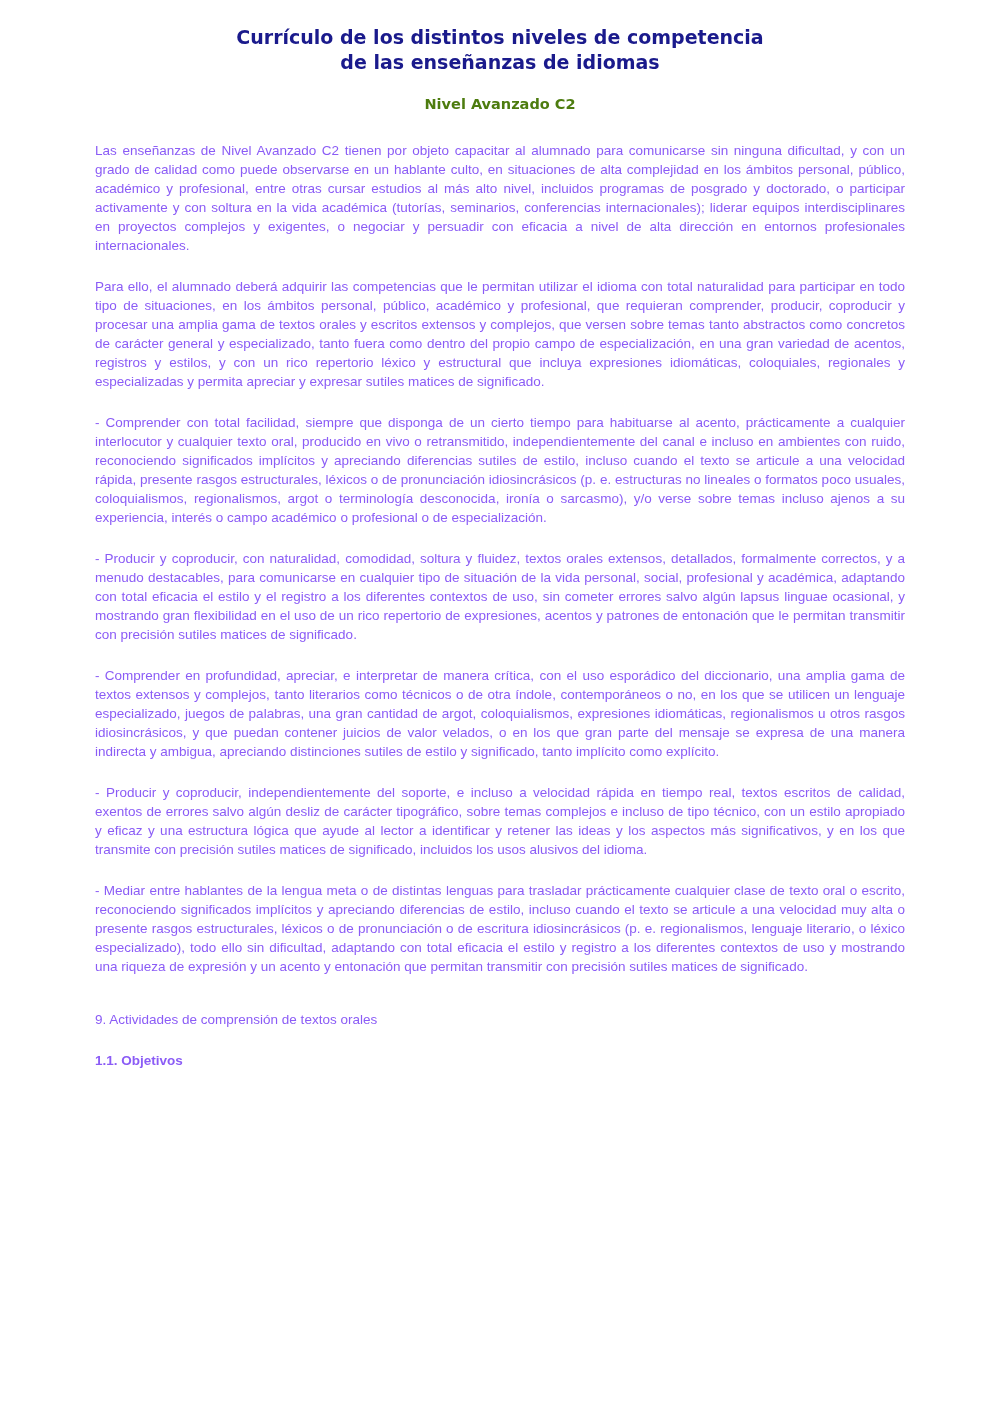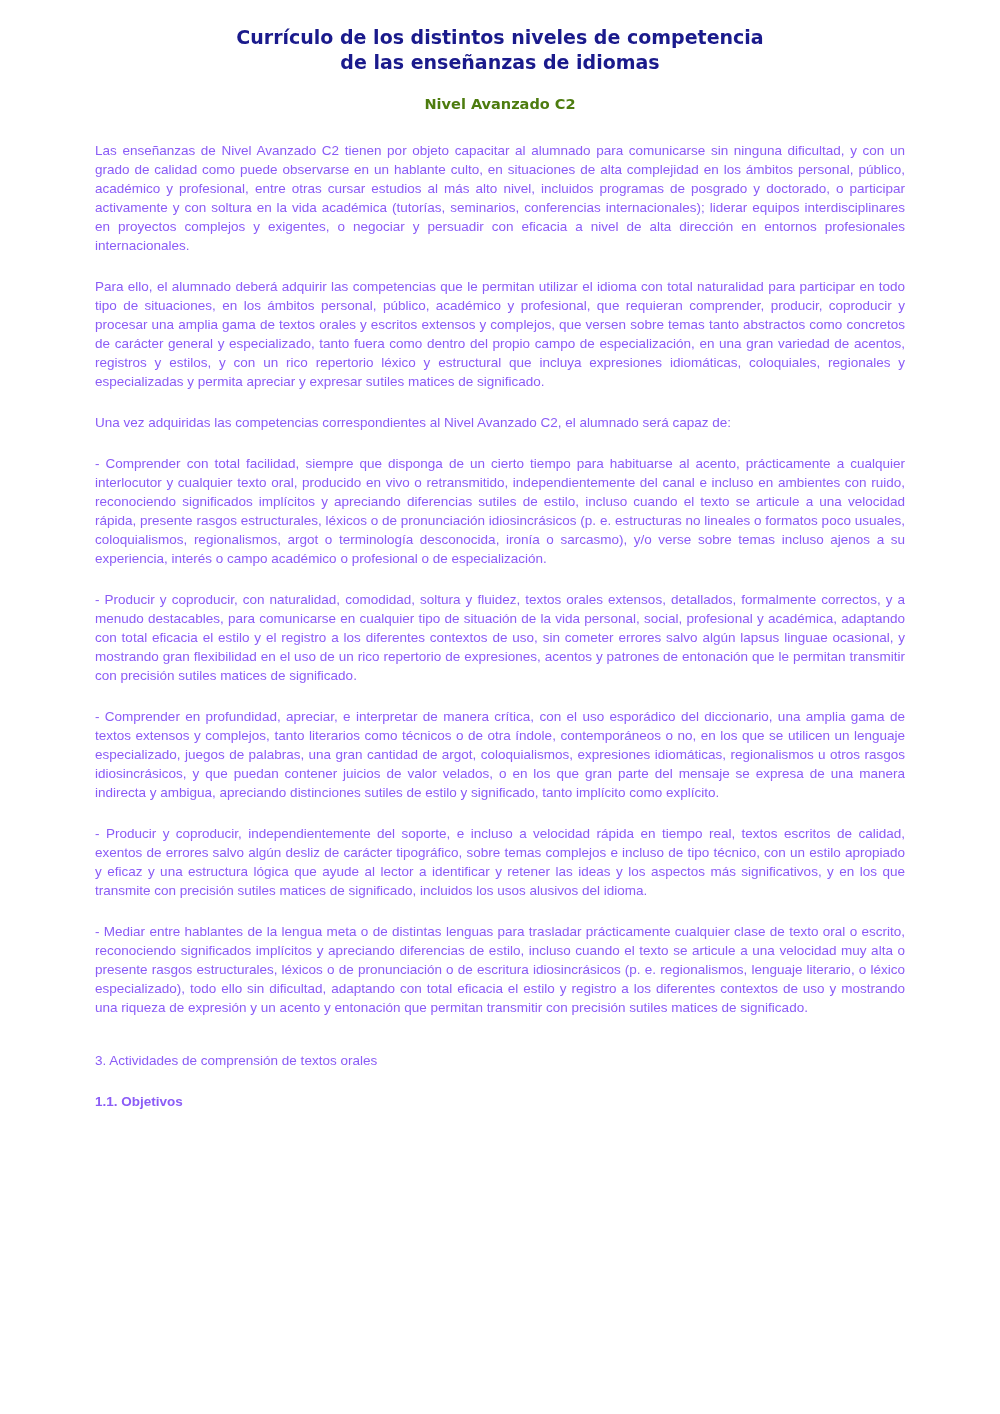--- a/index.html
+++ b/index.html
@@ -56,22 +56,21 @@
 </head>
 <body>
 
 <div class="page">
   <h1 class="doc-title">Currículo de los distintos niveles de competencia
 de las enseñanzas de idiomas</h1>
   <h2 class="doc-subtitle">Nivel Avanzado C2</h2>
 
   <p class="body-para">Las enseñanzas de Nivel Avanzado C2 tienen por objeto capacitar al alumnado para comunicarse sin ninguna dificultad, y con un grado de calidad como puede observarse en un hablante culto, en situaciones de alta complejidad en los ámbitos personal, público, académico y profesional, entre otras cursar estudios al más alto nivel, incluidos programas de posgrado y doctorado, o participar activamente y con soltura en la vida académica (tutorías, seminarios, conferencias internacionales); liderar equipos interdisciplinares en proyectos complejos y exigentes, o negociar y persuadir con eficacia a nivel de alta dirección en entornos profesionales internacionales.</p>
   <p class="body-para">Para ello, el alumnado deberá adquirir las competencias que le permitan utilizar el idioma con total naturalidad para participar en todo tipo de situaciones, en los ámbitos personal, público, académico y profesional, que requieran comprender, producir, coproducir y procesar una amplia gama de textos orales y escritos extensos y complejos, que versen sobre temas tanto abstractos como concretos de carácter general y especializado, tanto fuera como dentro del propio campo de especialización, en una gran variedad de acentos, registros y estilos, y con un rico repertorio léxico y estructural que incluya expresiones idiomáticas, coloquiales, regionales y especializadas y permita apreciar y expresar sutiles matices de significado.</p>
-  <p class="body-para">Una vez adquiridas las competencias correspondientes al Nivel Avanzado C2, el alumnado será capaz de:</p>
   <p class="body-para">- Comprender con total facilidad, siempre que disponga de un cierto tiempo para habituarse al acento, prácticamente a cualquier interlocutor y cualquier texto oral, producido en vivo o retransmitido, independientemente del canal e incluso en ambientes con ruido, reconociendo significados implícitos y apreciando diferencias sutiles de estilo, incluso cuando el texto se articule a una velocidad rápida, presente rasgos estructurales, léxicos o de pronunciación idiosincrásicos (p. e. estructuras no lineales o formatos poco usuales, coloquialismos, regionalismos, argot o terminología desconocida, ironía o sarcasmo), y/o verse sobre temas incluso ajenos a su experiencia, interés o campo académico o profesional o de especialización.</p>
   <p class="body-para">- Producir y coproducir, con naturalidad, comodidad, soltura y fluidez, textos orales extensos, detallados, formalmente correctos, y a menudo destacables, para comunicarse en cualquier tipo de situación de la vida personal, social, profesional y académica, adaptando con total eficacia el estilo y el registro a los diferentes contextos de uso, sin cometer errores salvo algún lapsus linguae ocasional, y mostrando gran flexibilidad en el uso de un rico repertorio de expresiones, acentos y patrones de entonación que le permitan transmitir con precisión sutiles matices de significado.</p>
   <p class="body-para">- Comprender en profundidad, apreciar, e interpretar de manera crítica, con el uso esporádico del diccionario, una amplia gama de textos extensos y complejos, tanto literarios como técnicos o de otra índole, contemporáneos o no, en los que se utilicen un lenguaje especializado, juegos de palabras, una gran cantidad de argot, coloquialismos, expresiones idiomáticas, regionalismos u otros rasgos idiosincrásicos, y que puedan contener juicios de valor velados, o en los que gran parte del mensaje se expresa de una manera indirecta y ambigua, apreciando distinciones sutiles de estilo y significado, tanto implícito como explícito.</p>
   <p class="body-para">- Producir y coproducir, independientemente del soporte, e incluso a velocidad rápida en tiempo real, textos escritos de calidad, exentos de errores salvo algún desliz de carácter tipográfico, sobre temas complejos e incluso de tipo técnico, con un estilo apropiado y eficaz y una estructura lógica que ayude al lector a identificar y retener las ideas y los aspectos más significativos, y en los que transmite con precisión sutiles matices de significado, incluidos los usos alusivos del idioma.</p>
   <p class="body-para">- Mediar entre hablantes de la lengua meta o de distintas lenguas para trasladar prácticamente cualquier clase de texto oral o escrito, reconociendo significados implícitos y apreciando diferencias de estilo, incluso cuando el texto se articule a una velocidad muy alta o presente rasgos estructurales, léxicos o de pronunciación o de escritura idiosincrásicos (p. e. regionalismos, lenguaje literario, o léxico especializado), todo ello sin dificultad, adaptando con total eficacia el estilo y registro a los diferentes contextos de uso y mostrando una riqueza de expresión y un acento y entonación que permitan transmitir con precisión sutiles matices de significado.</p>
 
-  <p class="body-para section-heading first">3. Actividades de comprensión de textos orales</p>
+  <p class="body-para section-heading first">9. Actividades de comprensión de textos orales</p>
   <p class="body-para section-heading second">1.1. Objetivos</p>
 </div>
 
 </body></html>

